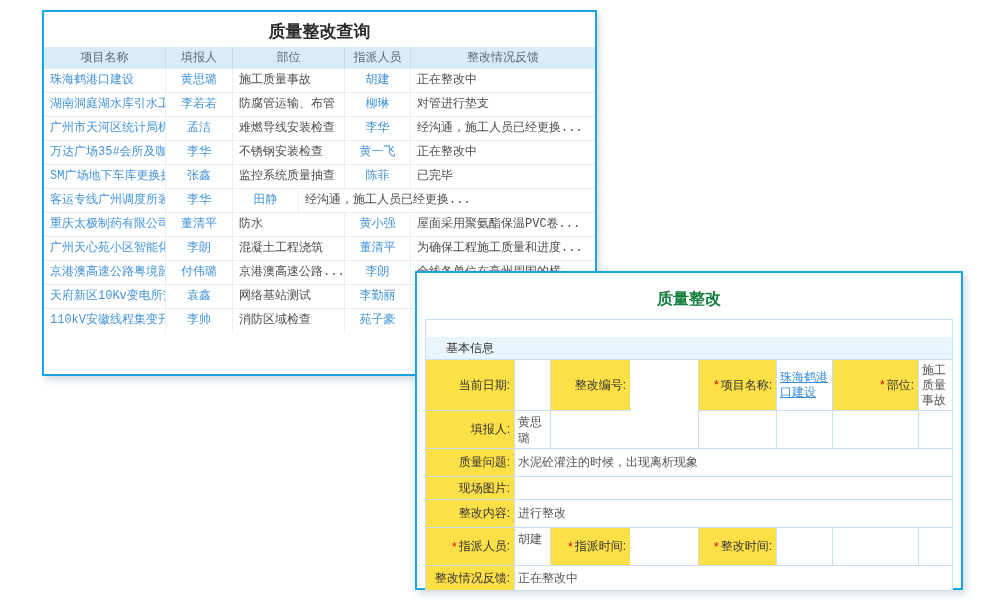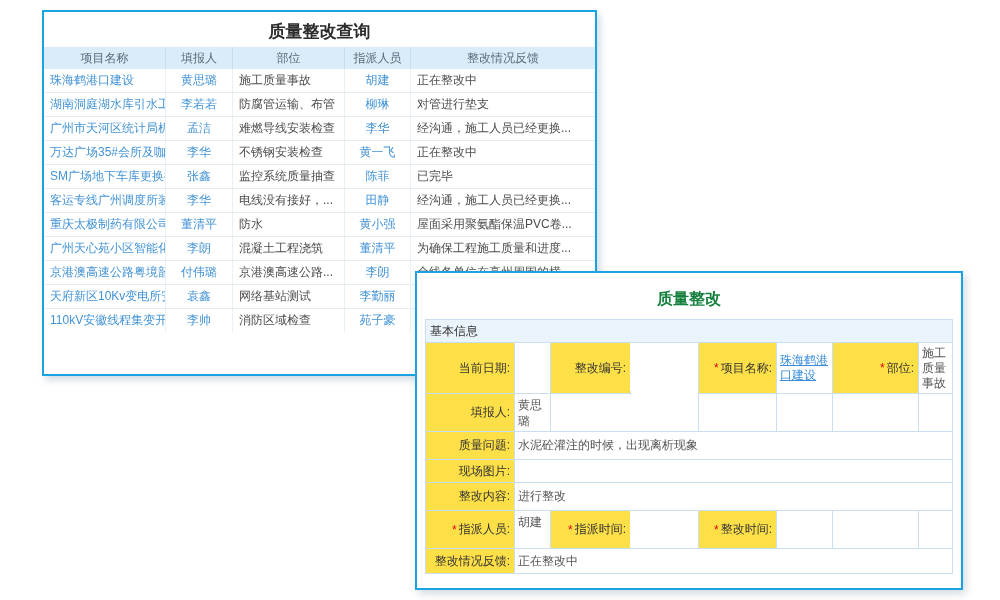--- a/index.html
+++ b/index.html
@@ -13,37 +13,37 @@
   .qtitle { height:35px; line-height:40px; text-align:center; font-size:17px;
             font-weight:bold; color:#2b2b2b; overflow:hidden; }
   .qhead { display:flex; height:22px; background:#d9ecf8; }
   .qhead .qc { line-height:22px; color:#5a6b7d; text-align:center; padding-left:0; }
   .qhead .qc { border-right:1px solid #c6dded; }
   .qhead .qc:last-child { border-right:none; }
   .qrow { display:flex; height:24px; border-bottom:1px solid #e4edf4; }
   .qrow:last-child { border-bottom:none; }
   .qrow .qc { border-right:1px solid #e9f0f6; }
   .qrow .qc:last-child { border-right:none; }
-  .qc { overflow:hidden; white-space:nowrap; line-height:23px; font-size:12px; }
+  .qc { overflow:hidden; white-space:nowrap; line-height:23px; font-size:12px;font-family:Liberation Mono, monospace; }
   .c-project  { width:122px; padding-left:6px; color:#4293d6; }
   .c-reporter { width:67px;  text-align:center; color:#4293d6; }
   .c-part     { width:112px; padding-left:6px; color:#4d4d4d; }
   .c-assignee { width:66px;  text-align:center; color:#4293d6; }
   .c-feedback { flex:1; padding-left:6px; color:#4d4d4d; }
   .qhead .c-project, .qhead .c-part, .qhead .c-feedback { padding-left:0; text-align:center; }
 
   
   .fpanel { position:absolute; left:415px; top:271px; width:548px; height:319px;
             background:#fff; border:2px solid #19a3e0; z-index:2;
             box-shadow:3px 4px 8px rgba(110,140,160,.30); }
   .ftitle { height:46px; line-height:52px; text-align:center; font-size:16px;
             font-weight:bold; color:#15803d; }
   .ftable { margin:0 8px; border:1px solid #c9def1; }
-  .fsection { height:22px; line-height:22px; background:#eaf4fc; padding-left:4px;
-              font-size:12px; color:#333; }
+  .fsection { height:22px; line-height:22px; background:#eaf4fc; padding-left:20px;
+              font-size:12px; color:#333;margin-top:17px; }
   .frow { display:flex; border-top:1px solid #c9def1; }
   .r1 { height:51px; } .r2 { height:38px; } .r3 { height:28px; } .r4 { height:28px; }
   .r5 { height:23px; } .r6 { height:38px; } .r7 { height:25px; }
   .fc { overflow:hidden; }
   .fc + .fc { border-left:1px solid #c9def1; }
   .flabel { background:#fde047; display:flex; align-items:center; justify-content:flex-end;
             padding-right:4px; font-size:12px; color:#333; white-space:nowrap; }
   .fvalue { background:#fff; display:flex; align-items:center; padding:2px 3px;
             font-size:12px; color:#555; }
   .fvalue span { display:block; width:100%; word-break:break-all; line-height:15px; }
@@ -99,21 +99,20 @@
   <div class="qrow">
     <div class="qc c-project">SM广场地下车库更换摄像</div>
     <div class="qc c-reporter">张鑫</div>
     <div class="qc c-part">监控系统质量抽查</div>
     <div class="qc c-assignee">陈菲</div>
     <div class="qc c-feedback">已完毕</div>
   </div>
   <div class="qrow">
     <div class="qc c-project">客运专线广州调度所装修项</div>
     <div class="qc c-reporter">李华</div>
-    <div class="qc c-part">电线没有接好，...</div>
     <div class="qc c-assignee">田静</div>
     <div class="qc c-feedback">经沟通，施工人员已经更换...</div>
   </div>
   <div class="qrow">
     <div class="qc c-project">重庆太极制药有限公司亳州</div>
     <div class="qc c-reporter">董清平</div>
     <div class="qc c-part">防水</div>
     <div class="qc c-assignee">黄小强</div>
     <div class="qc c-feedback">屋面采用聚氨酯保温PVC卷...</div>
   </div>

